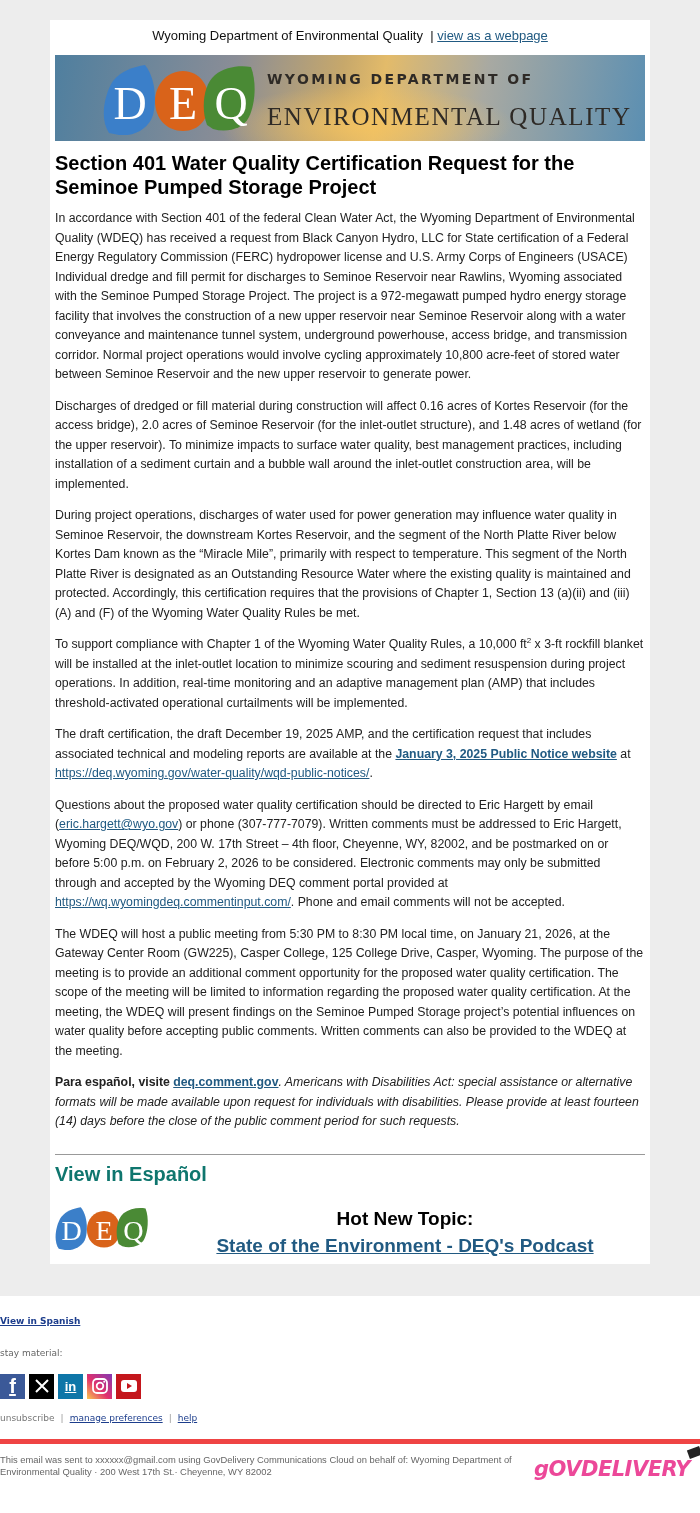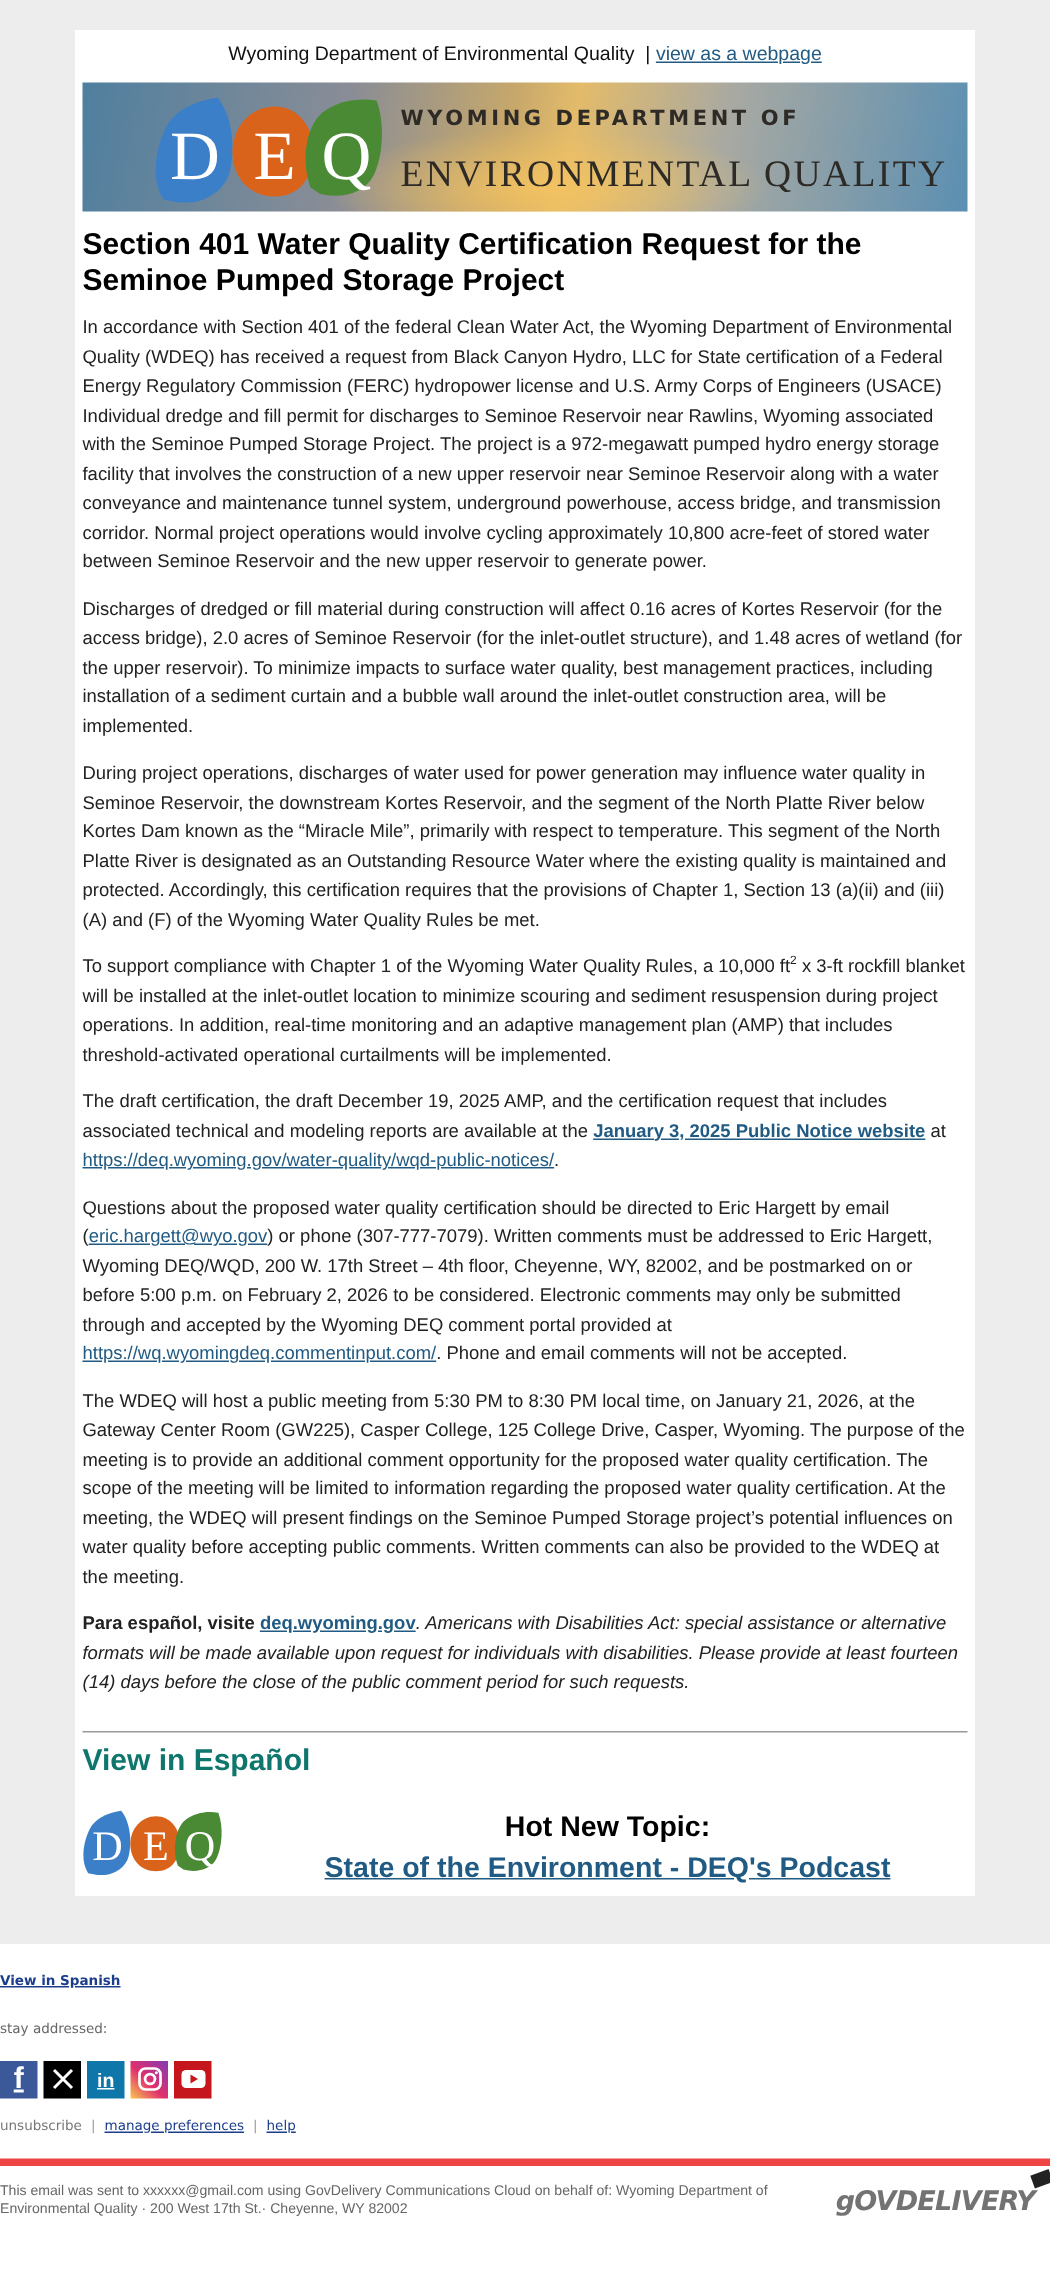--- a/index.html
+++ b/index.html
@@ -37,21 +37,21 @@
   .soc.fb { background:#3b5998; font-size:20px; }
   .soc.x { background:#000; font-size:18px; }
   .soc.li { background:#0e76a8; font-size:13px; }
   .soc.ig { background:linear-gradient(45deg,#f9c74f 0%,#e1306c 45%,#833ab4 100%); }
   .soc.yt { background:#c4161c; }
   .links-row { font-size:9px; color:#777; margin:0 0 16px 0; }
   .links-row a { color:#1c3d8c; text-decoration:underline; }
   .links-row .pipe { margin:0 6px; color:#999; }
   .legal { border-top:5px solid #ef4444; padding:10px 0 8px 0; position:relative; height:36px; }
   .legal .txt { font-family:"Liberation Sans", sans-serif; font-size:9.4px; color:#666; width:560px; line-height:12px; }
-  .govd { position:absolute; right:10px; top:13px; font-family:"DejaVu Sans", sans-serif; font-weight:bold; font-style:italic; font-size:18px; color:#737373; letter-spacing:-0.5px; }
+  .govd { position:absolute; right:10px; top:13px; font-family:"DejaVu Sans", sans-serif; font-weight:bold; font-style:italic; font-size:21px; color:#ec4899; letter-spacing:-0.5px; }
   .govd .env { position:absolute; right:-11px; top:-9px; width:13px; height:9px; background:#222; transform:rotate(-20deg); }
 </style>
 </head>
 <body>
 
 <div class="outer">
   <div class="card">
 
     <div class="preheader">
       <span>Wyoming Department of Environmental Quality</span>
@@ -82,21 +82,21 @@
     <p>During project operations, discharges of water used for power generation may influence water quality in Seminoe Reservoir, the downstream Kortes Reservoir, and the segment of the North Platte River below Kortes Dam known as the “Miracle Mile”, primarily with respect to temperature. This segment of the North Platte River is designated as an Outstanding Resource Water where the existing quality is maintained and protected. Accordingly, this certification requires that the provisions of Chapter 1, Section 13 (a)(ii) and (iii)(A) and (F) of the Wyoming Water Quality Rules be met.</p>
 
     <p><span>To support compliance with Chapter 1 of the Wyoming Water Quality Rules, a 10,000 ft</span><sup>2</sup><span> x 3-ft rockfill blanket will be installed at the inlet-outlet location to minimize scouring and sediment resuspension during project operations. In addition, real-time monitoring and an adaptive management plan (AMP) that includes threshold-activated operational curtailments will be implemented.</span></p>
 
     <p><span>The draft certification, the draft December 19, 2025 AMP, and the certification request that includes associated technical and modeling reports are available at the </span><a href="#" class="bold-link">January 3, 2025 Public Notice website</a><span> at </span><a href="#">https://deq.wyoming.gov/water-quality/wqd-public-notices/</a><span>.</span></p>
 
     <p><span>Questions about the proposed water quality certification should be directed to Eric Hargett by email (</span><a href="#">eric.hargett@wyo.gov</a><span>) or phone (307-777-7079). Written comments must be addressed to Eric Hargett, Wyoming DEQ/WQD, 200 W. 17th Street – 4th floor, Cheyenne, WY, 82002, and be postmarked on or before 5:00 p.m. on February 2, 2026 to be considered. Electronic comments may only be submitted through and accepted by the Wyoming DEQ comment portal provided at </span><a href="#">https://wq.wyomingdeq.commentinput.com/</a><span>. Phone and email comments will not be accepted.</span></p>
 
     <p>The WDEQ will host a public meeting from 5:30 PM to 8:30 PM local time, on January 21, 2026, at the Gateway Center Room (GW225), Casper College, 125 College Drive, Casper, Wyoming. The purpose of the meeting is to provide an additional comment opportunity for the proposed water quality certification. The scope of the meeting will be limited to information regarding the proposed water quality certification. At the meeting, the WDEQ will present findings on the Seminoe Pumped Storage project’s potential influences on water quality before accepting public comments. Written comments can also be provided to the WDEQ at the meeting.</p>
 
-    <p><b>Para español, visite </b><a href="#" class="bold-link">deq.wyoming.gov</a><span class="ital">. Americans with Disabilities Act: special assistance or alternative formats will be made available upon request for individuals with disabilities.  Please provide at least fourteen (14) days before the close of the public comment period for such requests.</span></p>
+    <p><b>Para español, visite </b><a href="#" class="bold-link">deq.comment.gov</a><span class="ital">. Americans with Disabilities Act: special assistance or alternative formats will be made available upon request for individuals with disabilities.  Please provide at least fourteen (14) days before the close of the public comment period for such requests.</span></p>
 
     <hr class="sep">
 
     <div class="view-es">View in Español</div>
 
     <div class="promo">
       <svg class="small-logo" viewBox="0 0 160 72">
         <path d="M6 70 C-4 55 2 30 10 18 C18 8 30 4 42 2 C52 14 54 36 50 52 C46 66 30 74 16 72 Z" fill="#3b7fc9"></path>
         <path d="M80 8 C96 8 106 22 106 38 C106 56 96 68 80 68 C64 68 52 56 52 38 C52 22 64 8 80 8 Z" fill="#d9631a"></path>
         <path d="M104 62 C98 46 100 22 112 12 C122 4 136 2 148 4 C154 20 152 42 146 54 C140 66 124 70 110 66 Z" fill="#4a8a35"></path>
@@ -108,21 +108,21 @@
         <div class="hot">Hot New Topic:</div>
         <a href="#">State of the Environment - DEQ's Podcast</a>
       </div>
     </div>
 
   </div>
 </div>
 
 <div class="footer">
   <a href="#" class="vis">View in Spanish</a>
-  <div class="stay">stay addressed:</div>
+  <div class="stay">stay material:</div>
   <div class="socials">
     <a class="soc fb" href="#">f</a>
     <a class="soc x" href="#">
       <svg width="16" height="16" viewBox="0 0 16 16">
           <path d="M2 2 L14 14 M14 2 L2 14" stroke="#fff" stroke-width="2"></path>
         </svg>
     </a>
     <a class="soc li" href="#">in</a>
     <a class="soc ig" href="#">
       <svg width="18" height="18" viewBox="0 0 18 18">

